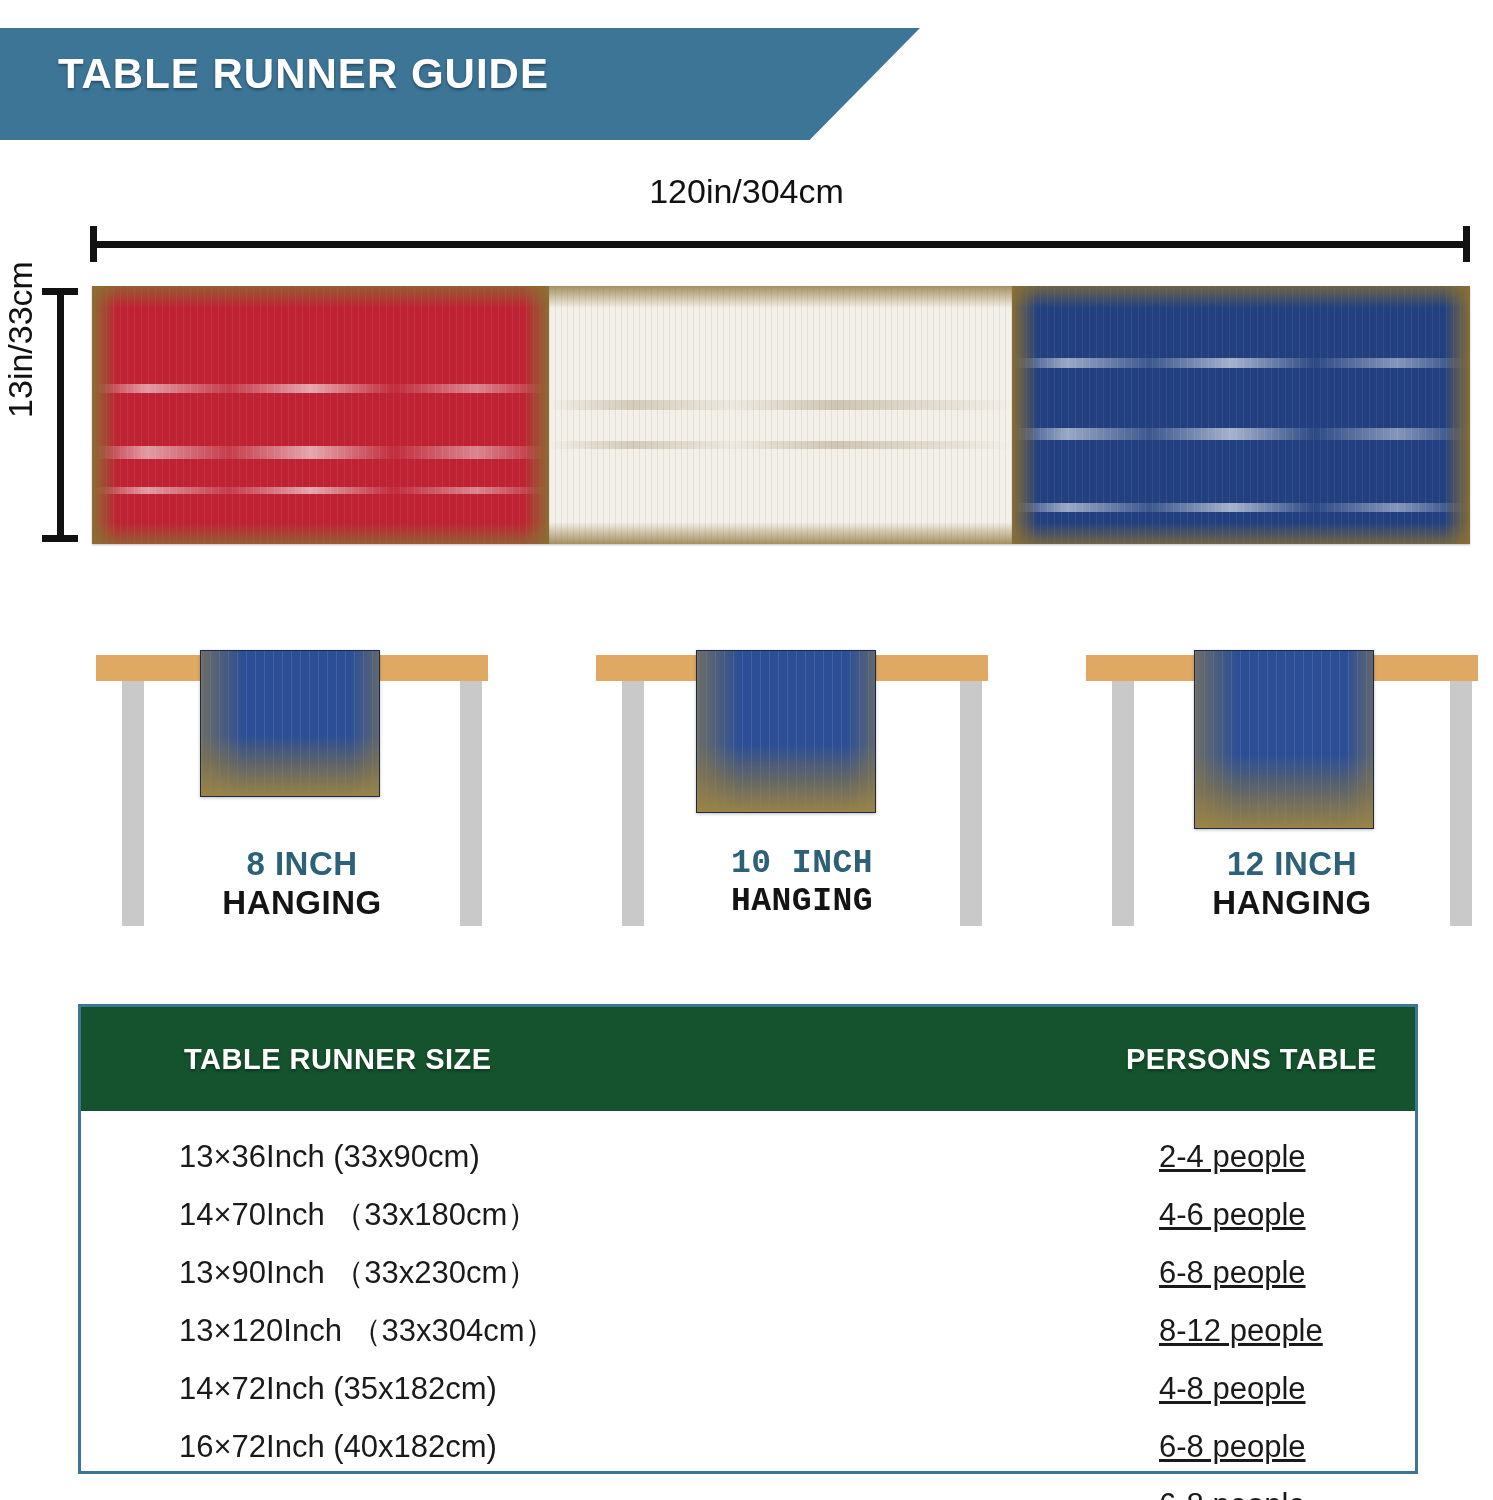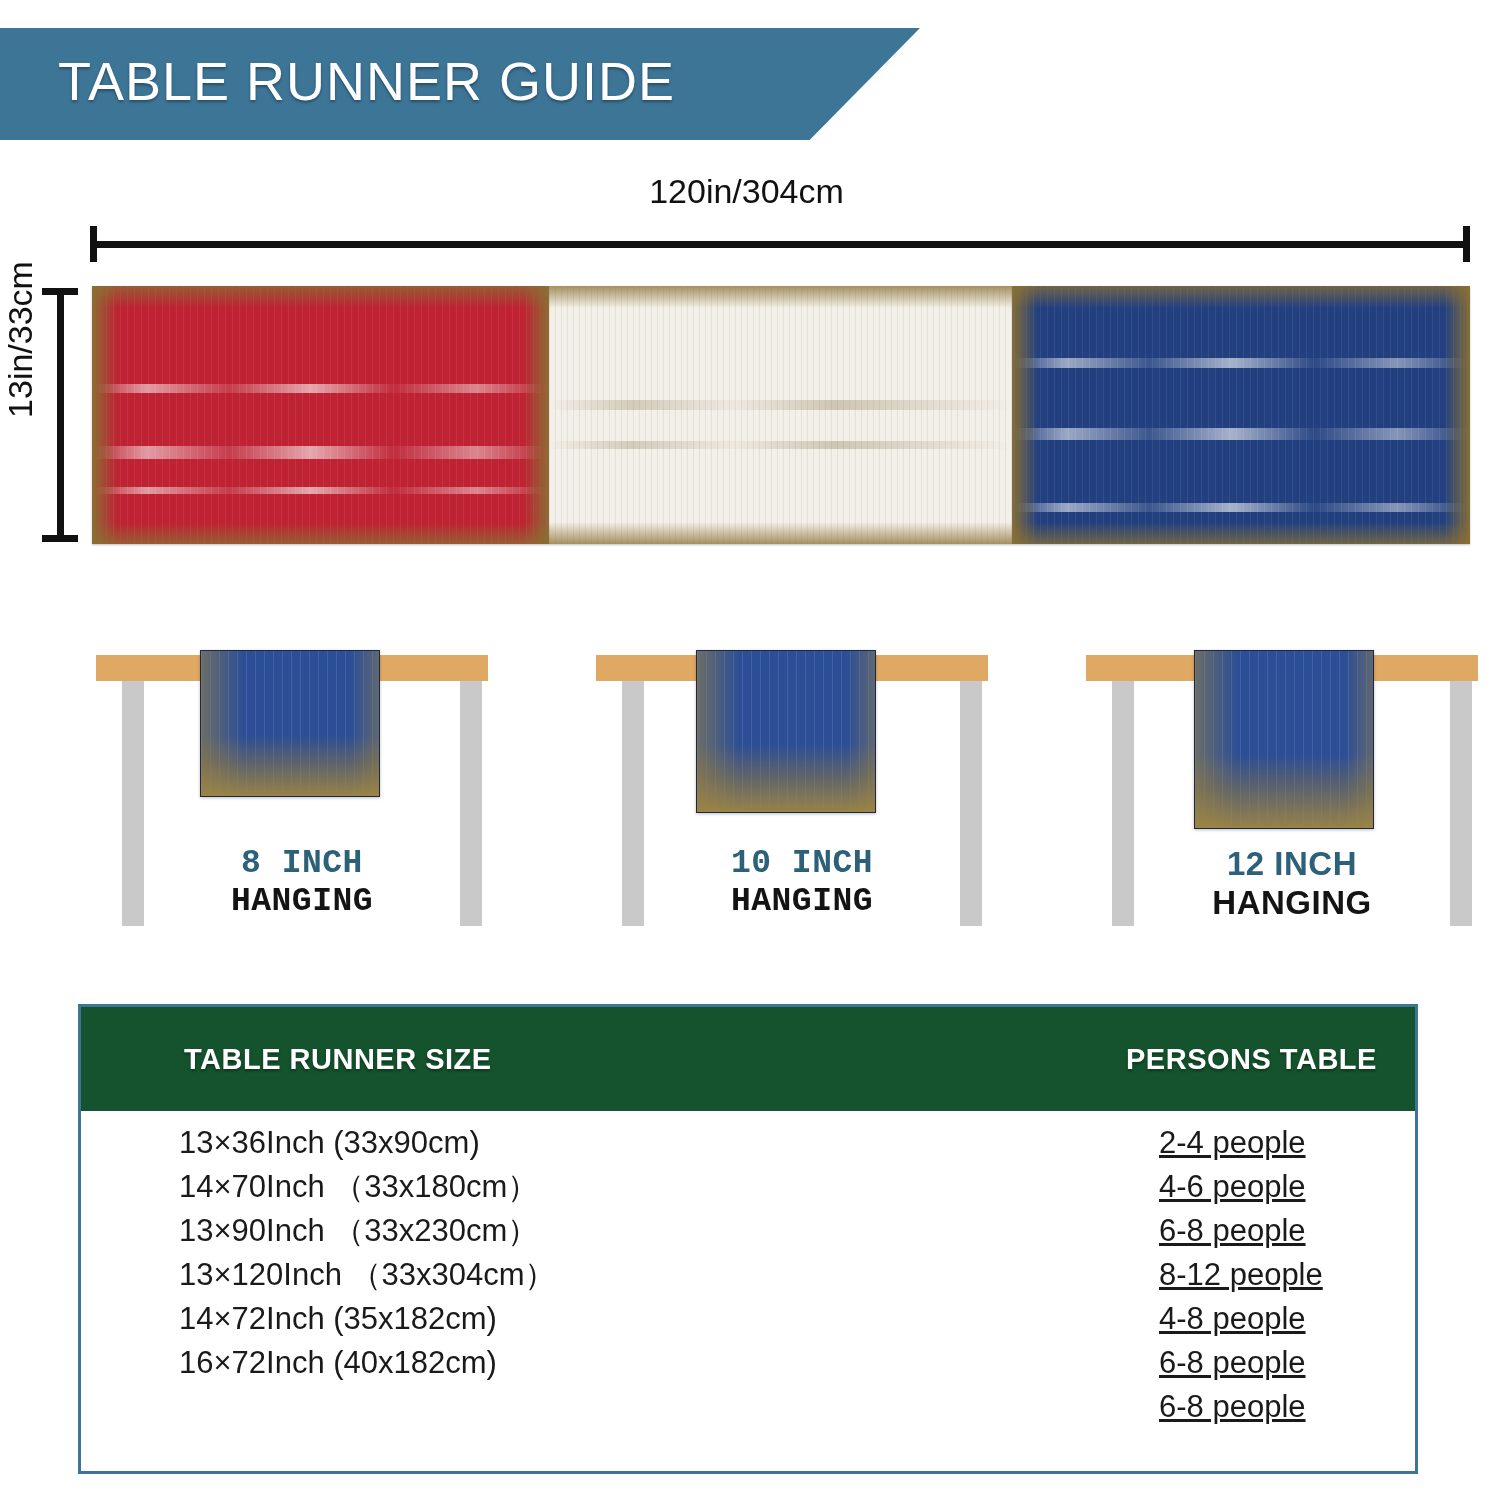--- a/index.html
+++ b/index.html
@@ -13,21 +13,21 @@
   
   #header-banner{
     position:absolute; left:0; top:28px;
     width:920px; height:112px;
     background:#3D7597;
     clip-path: polygon(0 0, 100% 0, 88% 100%, 0 100%);
     box-shadow:0 5px 10px -4px rgba(0,0,0,0.45);
   }
   #header-title{
     position:absolute; left:58px; top:50px;
-    font-size:54px; font-weight:normal; color:#ffffff;
+    font-size:42px; font-weight:bold; color:#ffffff;
     letter-spacing:1px;
     text-shadow:0 2px 3px rgba(0,0,0,0.35);
     white-space:nowrap;
   }
 
   
   #width-label{
     position:absolute; left:0; top:172px; width:1493px;
     text-align:center; font-size:34px; color:#111;
   }
@@ -191,21 +191,21 @@
   #size-table-body{ position:relative; padding-top:10px; }
   .size-row{ display:flex; height:44px; align-items:center; }
   .size-cell{
     position:absolute; left:98px;
     font-size:31px; color:#1a1a1a; white-space:nowrap;
   }
   .persons-cell{
     position:absolute; left:1078px;
     font-size:31px; color:#1a1a1a; white-space:nowrap;text-decoration:underline;
   }
-  .size-row{ position:relative; }
+  .size-row{ position:relative;margin-top:14px; }
 </style>
 </head>
 <body>
 
 <div id="header-banner"></div>
 <div id="header-title">TABLE RUNNER GUIDE</div>
 
 <div id="width-label">120in/304cm</div>
 <div id="width-dim">
   <div class="cap l"></div>
@@ -253,21 +253,21 @@
 <div class="hang-panel" id="panel-8">
   <div class="tbl-top"></div>
   <div class="tbl-leg l"></div>
   <div class="tbl-leg r"></div>
   <div class="drape" style="left:108px;width:180px;height:147px;">
     <div class="d-grain"></div>
     <div class="d-left"></div>
     <div class="d-right"></div>
     <div class="d-bottom"></div>
   </div>
-  <div class="hang-caption" style="top:205px;font-family:Liberation Mono, monospace;">
+  <div class="hang-caption" style="top:205px;">
     <div class="cap-inch">8 INCH</div>
     <div class="cap-hanging">HANGING</div>
   </div>
 </div>
 
 <div class="hang-panel" id="panel-10">
   <div class="tbl-top"></div>
   <div class="tbl-leg l"></div>
   <div class="tbl-leg r"></div>
   <div class="drape" style="left:104px;width:180px;height:163px;">

